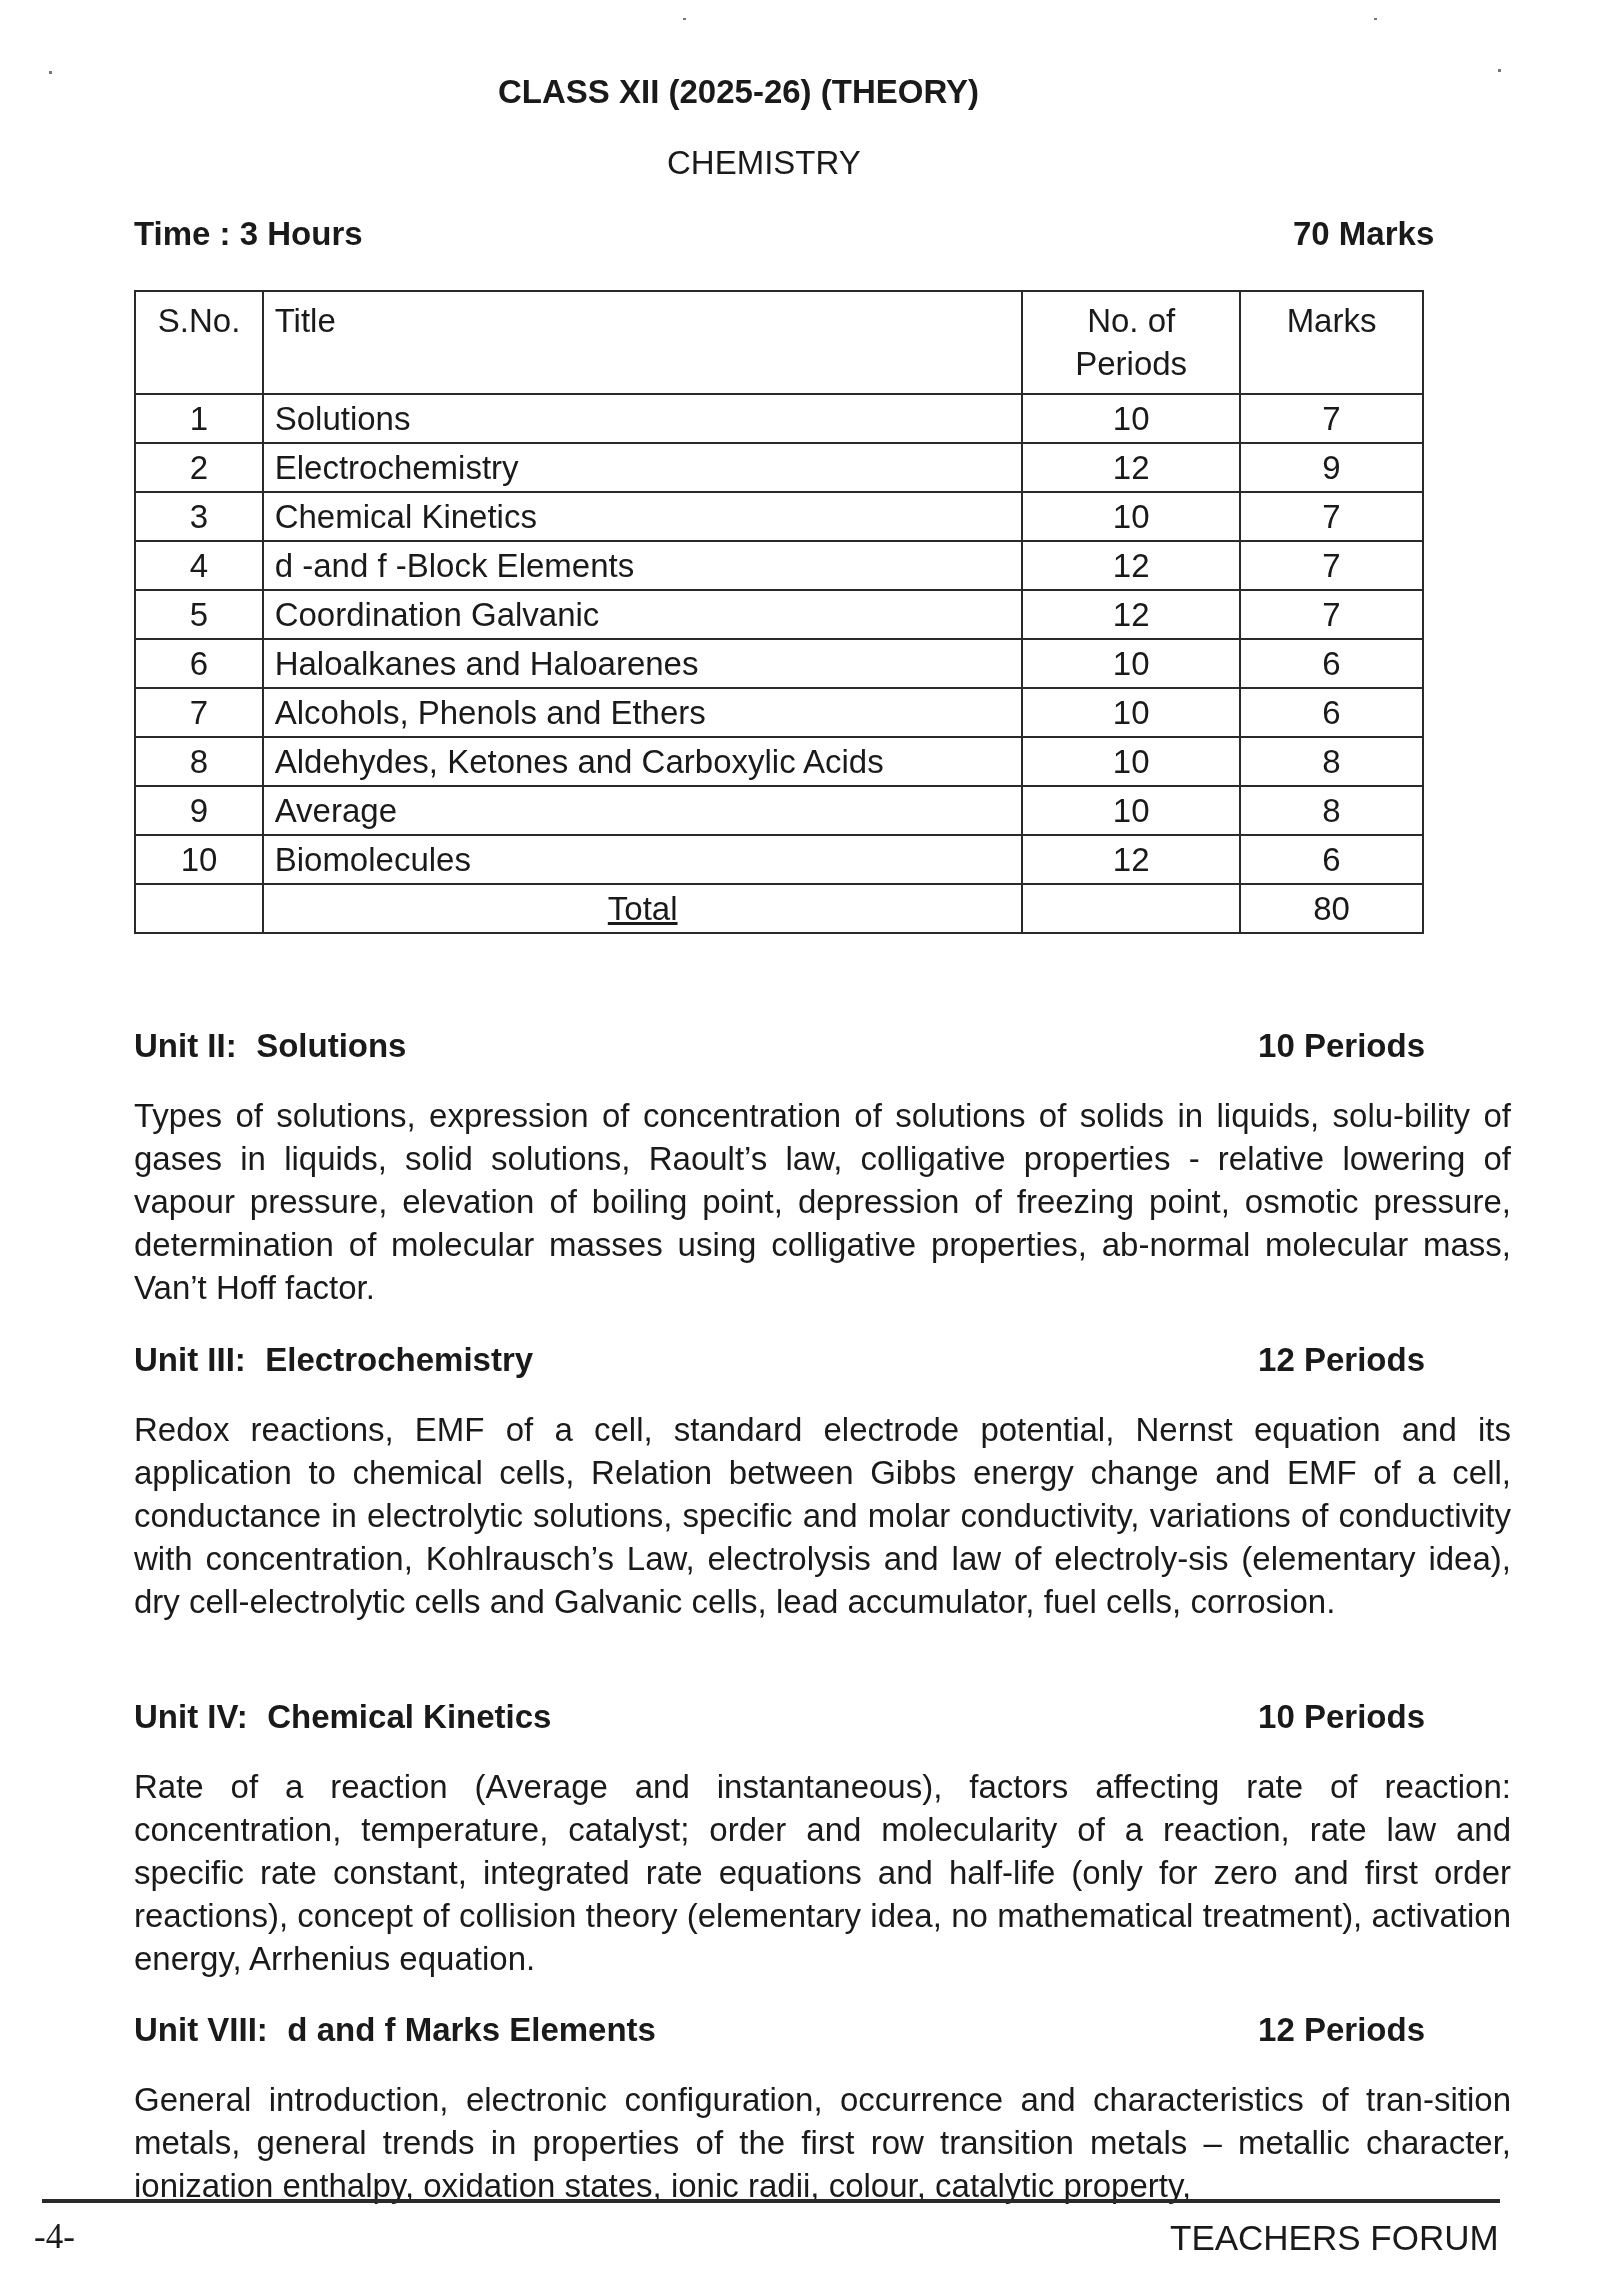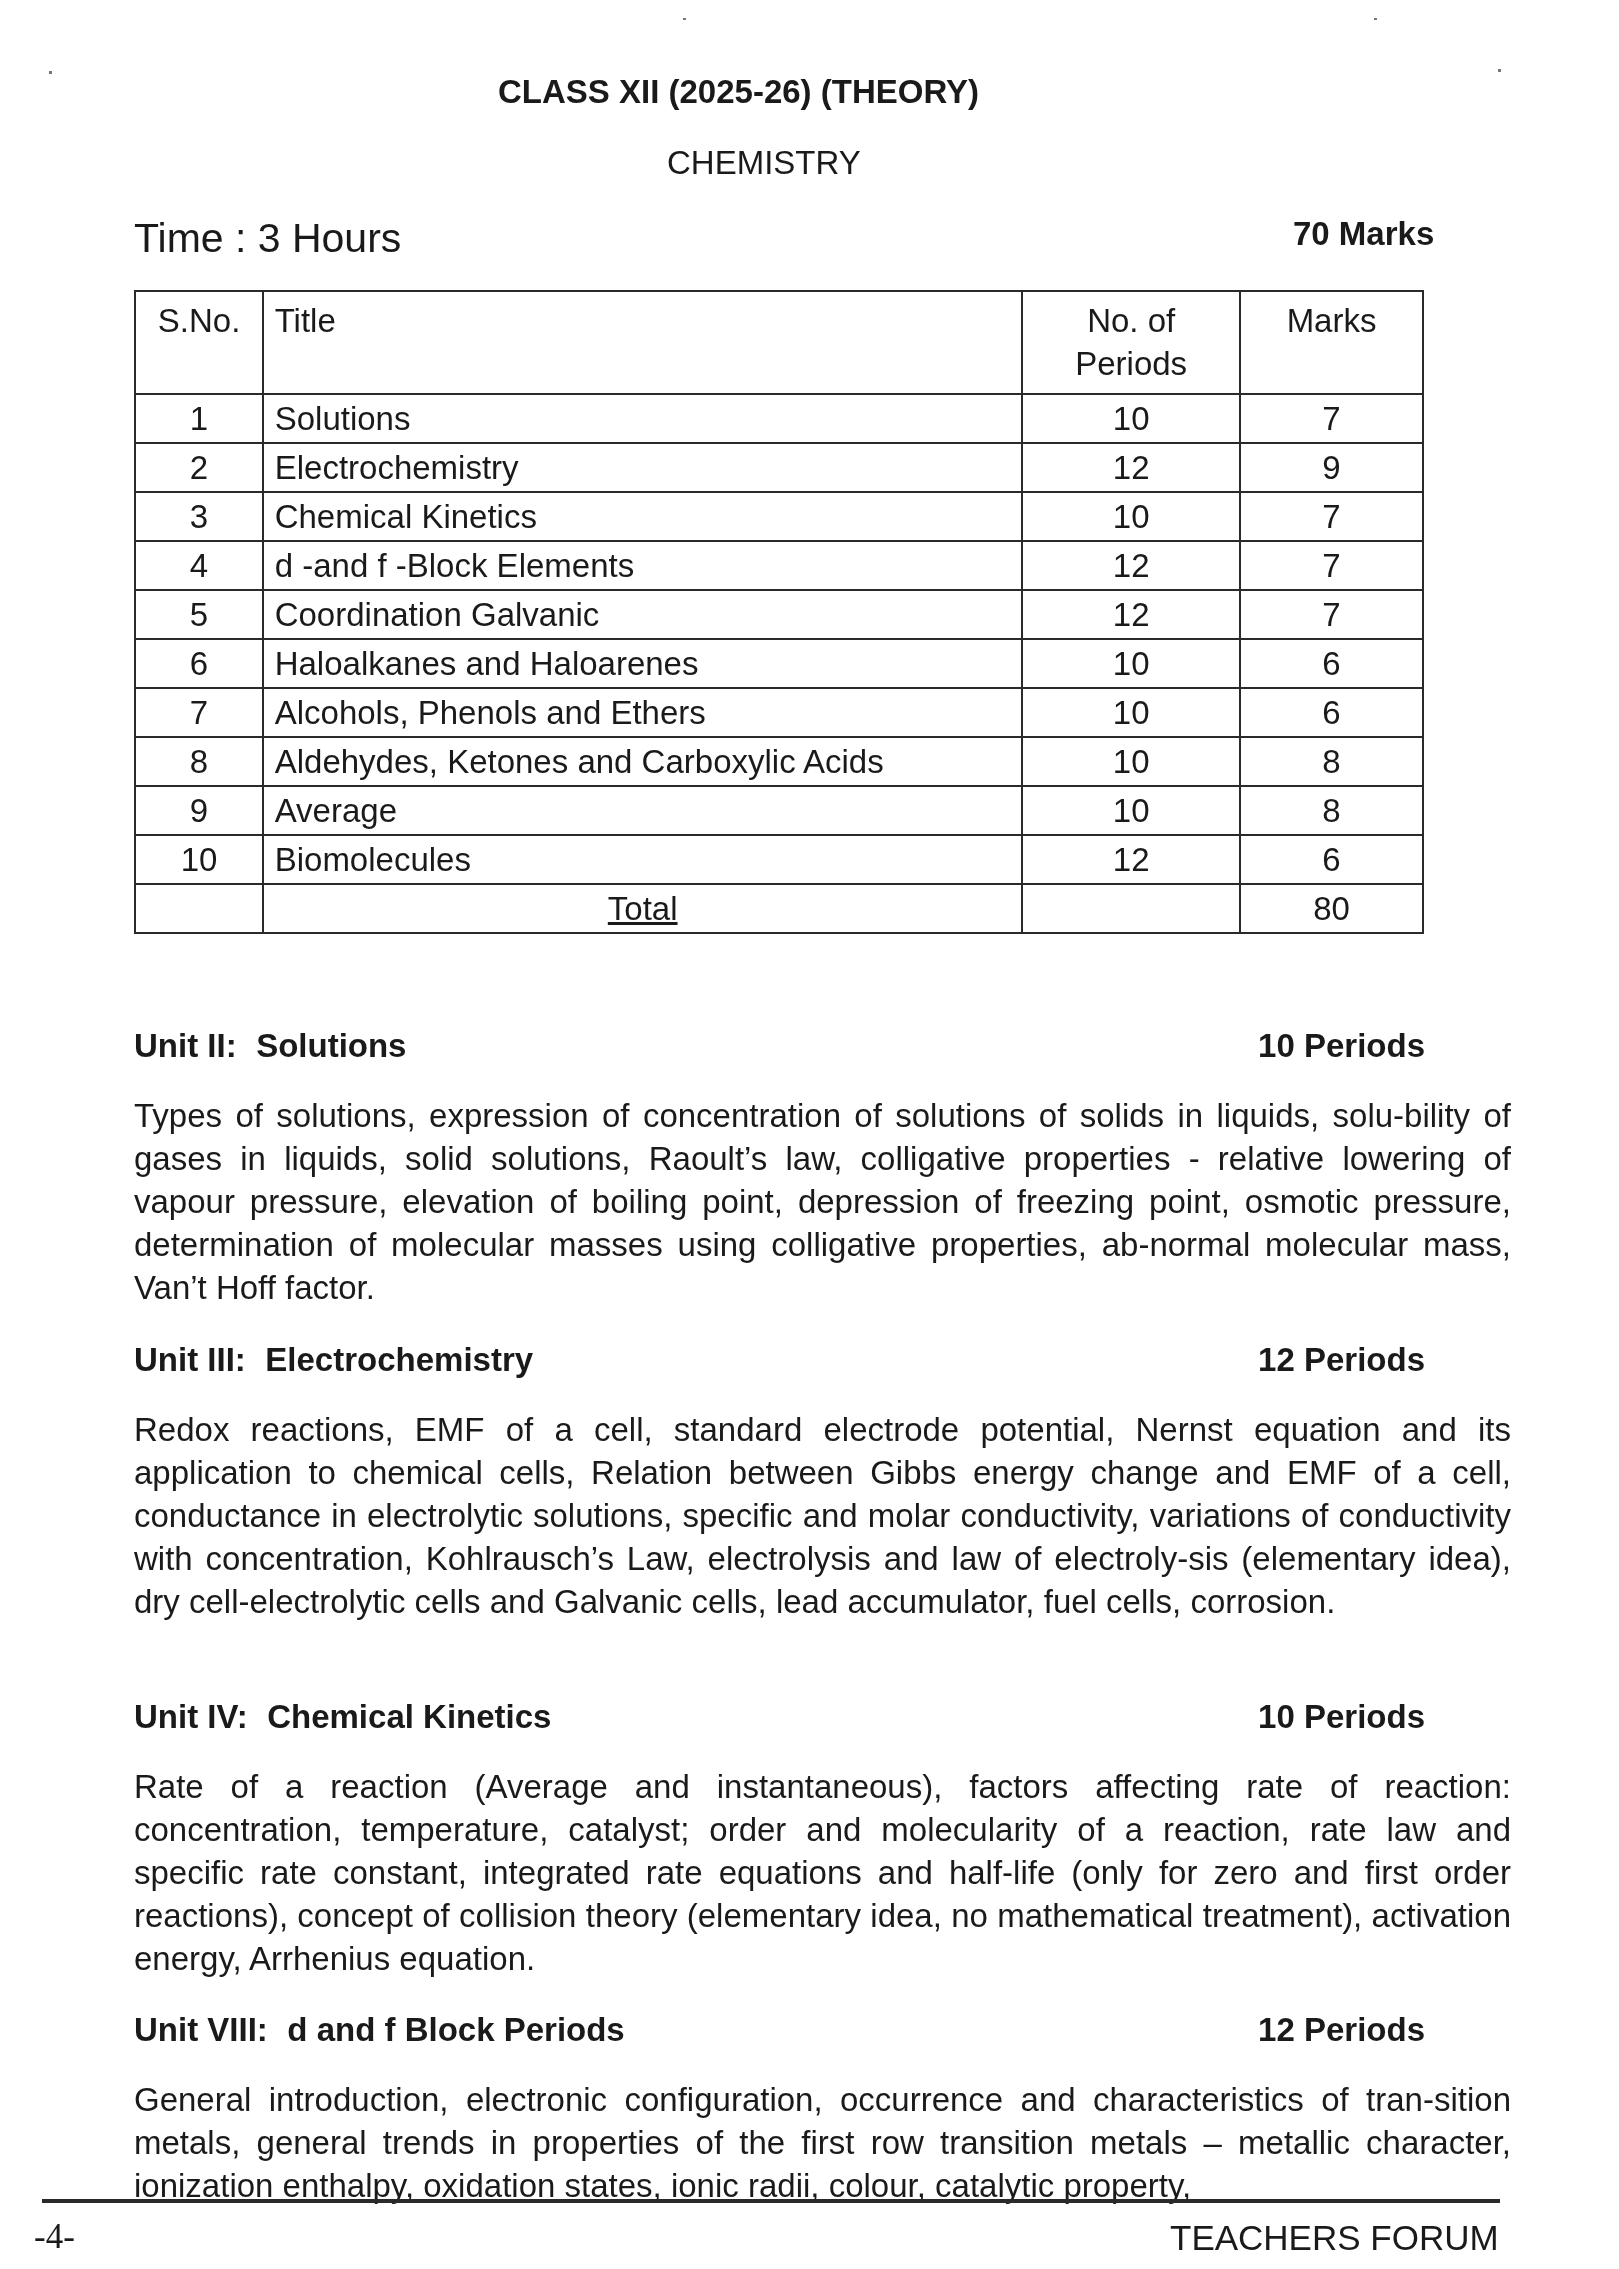--- a/index.html
+++ b/index.html
@@ -2,21 +2,21 @@
 <html style="font-size:14px"><head>
 <meta charset="utf-8">
 <style>
   html, body { margin:0; padding:0; background:#ffffff; }
   body { width:1619px; height:2270px; position:relative; overflow:hidden;
          font-family:"Liberation Sans", sans-serif; color:#1a1a1a; }
   .abs { position:absolute; }
   #class-title { top:73px; left:0; width:1619px; text-align:left; }
   #class-title span { position:absolute; left:498px; font-size:33px; font-weight:bold; white-space:nowrap; }
   #subject { top:144px; left:667px; font-size:33px; font-weight:normal; }
-  #time { top:215px; left:134px; font-size:41px; font-weight:normal; }
+  #time { top:215px; left:134px; font-size:33px; font-weight:bold; }
   #marks-total { top:215px; left:1293px; font-size:33px; font-weight:bold; }
 
   table#syllabus { position:absolute; left:134px; top:290px; width:1290px;
         border-collapse:collapse; font-size:33px; }
   table#syllabus td, table#syllabus th { border:2.7px solid #2a2a2a; font-weight:normal;
         padding:0 10.6px; line-height:43px; }
   table#syllabus th { vertical-align:top; height:94px; padding-top:7px; text-align:center; }
   table#syllabus td { height:47px; }
   .c-sno { width:105px; text-align:center; }
   .c-title { width:738px; text-align:left; }
@@ -148,21 +148,21 @@
 </div>
 <div class="unit-body" style="top:1408px;">Redox reactions, EMF of a cell, standard electrode potential, Nernst equation and its application to chemical cells, Relation between Gibbs energy change and EMF of a cell, conductance in electrolytic solutions, specific and molar conductivity, variations of conductivity with concentration, Kohlrausch’s Law, electrolysis and law of electroly-sis (elementary idea), dry cell-electrolytic cells and Galvanic cells, lead accumulator, fuel cells, corrosion.</div>
 
 <div class="unit-head" style="top:1698px;">
   <span class="u-label">Unit IV:</span><span class="u-name">Chemical Kinetics</span>
   <span class="u-periods">10 Periods</span>
 </div>
 <div class="unit-body" style="top:1765px;">Rate of a reaction (Average and instantaneous), factors affecting rate of reaction: concentration, temperature, catalyst; order and molecularity of a reaction, rate law and specific rate constant, integrated rate equations and half-life (only for zero and first order reactions), concept of collision theory (elementary idea, no mathematical treatment), activation energy, Arrhenius equation.</div>
 
 <div class="unit-head" style="top:2011px;">
-  <span class="u-label">Unit VIII:</span><span class="u-name">d and f Block Periods</span>
+  <span class="u-label">Unit VIII:</span><span class="u-name">d and f Marks Elements</span>
   <span class="u-periods">12 Periods</span>
 </div>
 <div class="unit-body" style="top:2078px;">General introduction, electronic configuration, occurrence and characteristics of tran-sition metals, general trends in properties of the first row transition metals – metallic character, ionization enthalpy, oxidation states, ionic radii, colour, catalytic property,</div>
 
 <div class="abs" id="footer-line"></div>
 <div class="abs" id="page-num">-4-</div>
 <div class="abs" id="forum">TEACHERS FORUM</div>
 
 
 </body></html>

